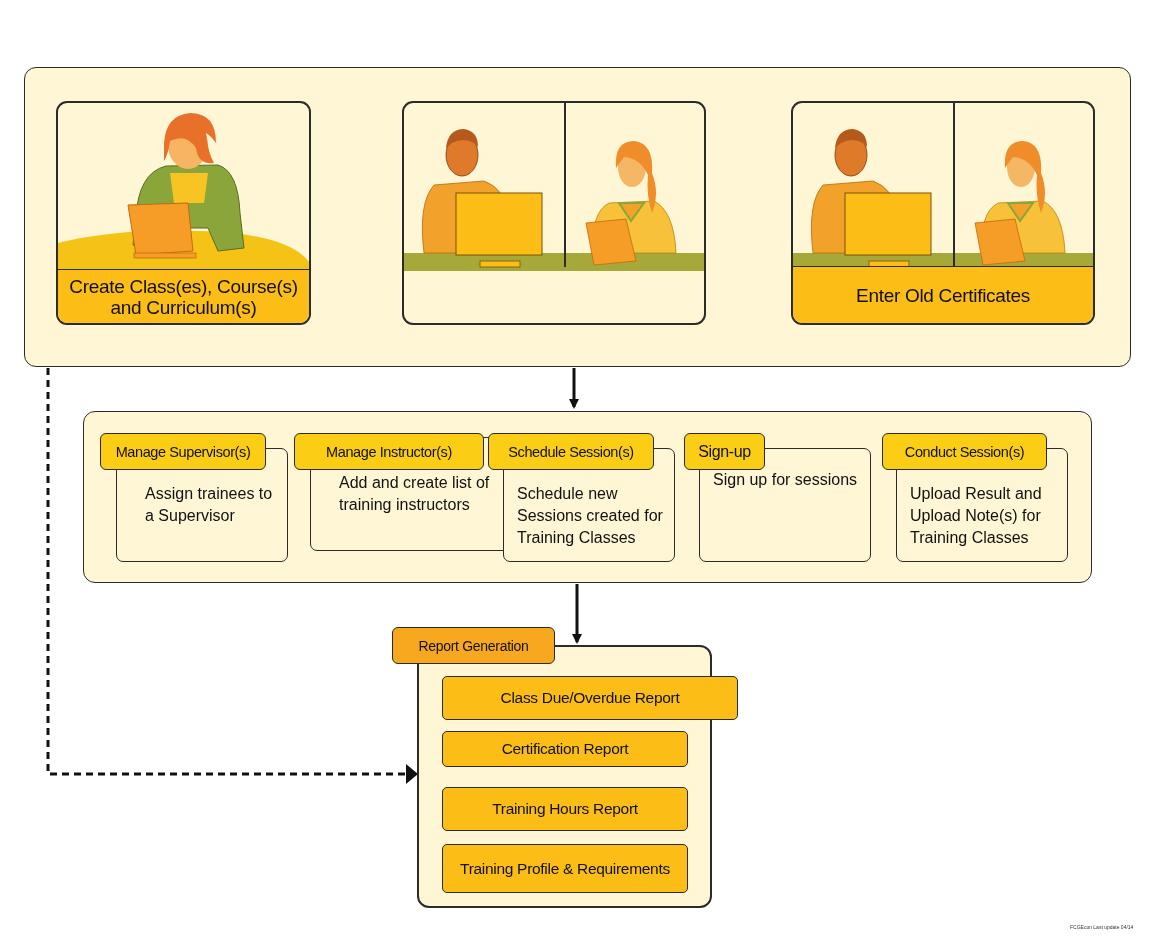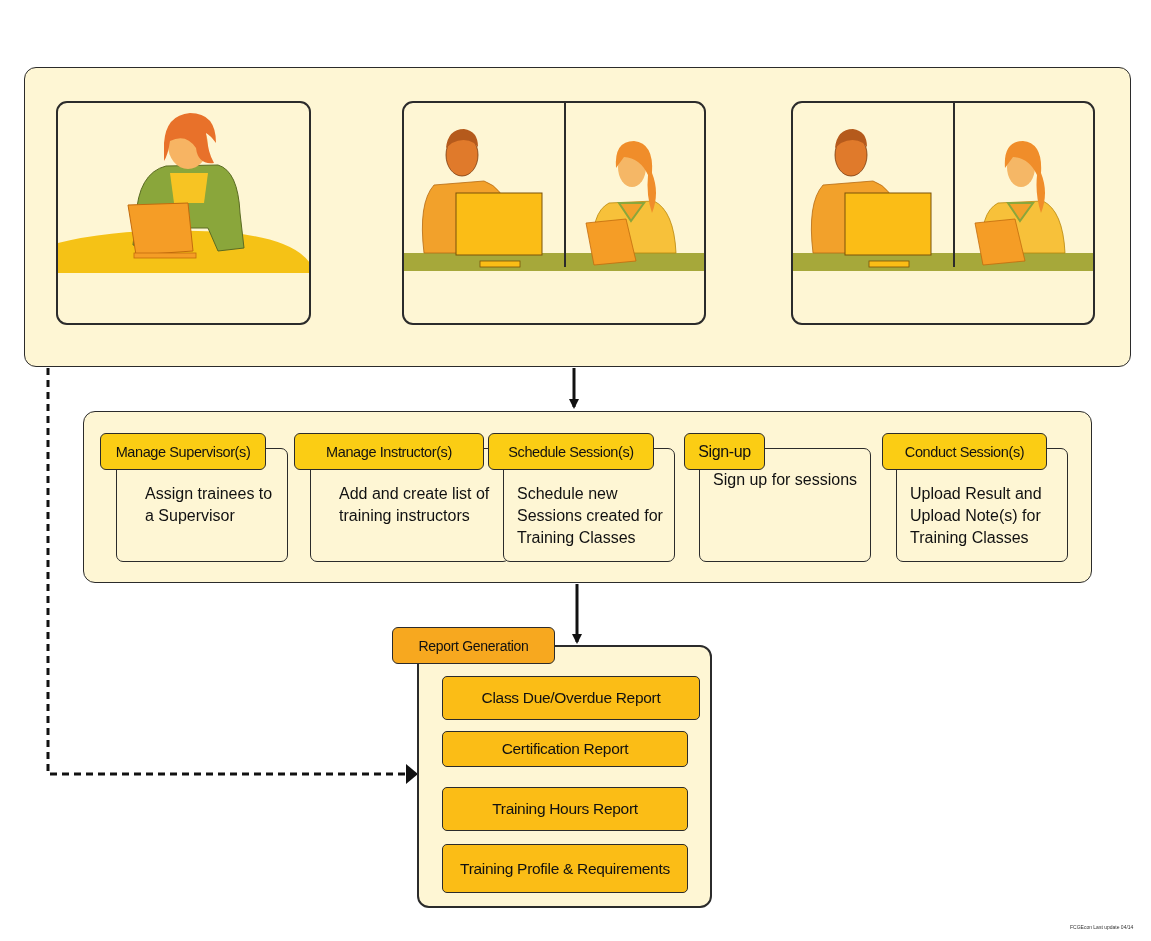--- a/index.html
+++ b/index.html
@@ -45,20 +45,21 @@
 <div class="abs card" style="left:56px; top:101px; width:255px; height:224px;">
   <svg class="scene" width="255" height="170" viewBox="0 0 255 170">
     <path d="M0,140 Q60,125 140,128 Q230,130 252,160 L252,170 L0,170 Z" fill="#f5c216"></path>
     <path d="M78,115 Q80,70 108,63 L160,62 Q180,68 182,110 L186,145 L160,148 L150,125 L100,125 L90,145 L75,142 Z" fill="#8aa63b" stroke="#5a6b22" stroke-width="1"></path>
     <path d="M112,70 L150,70 L146,100 L116,100 Z" fill="#f7c423"></path>
     <ellipse cx="130" cy="42" rx="20" ry="24" fill="#f7b463"></ellipse>
     <path d="M106,40 Q108,12 132,10 Q158,10 158,40 Q152,32 148,30 Q150,50 156,60 Q140,62 138,45 Q128,30 112,38 Q110,52 106,58 Z" fill="#e8712a"></path>
     <path d="M70,102 L130,100 L135,148 L78,152 Z" fill="#f59d26" stroke="#c26b0e" stroke-width="1"></path>
     <rect x="76" y="150" width="62" height="5" fill="#f59d26" stroke="#c26b0e" stroke-width="0.8"></rect>
   </svg>
+  <div class="card-label" style="height:53px;">Create Class(es), Course(s) and Curriculum(s)</div>
 </div>
 
 <div class="abs card" style="left:402px; top:101px; width:304px; height:224px;">
   <svg class="scene" width="304" height="168" viewBox="0 0 304 168">
     <rect x="0" y="150" width="304" height="18" fill="#a6a83a"></rect>
 
     <path d="M20,150 Q14,100 30,82 L80,78 Q100,85 104,110 L104,150 Z" fill="#f2a12b" stroke="#b56a11" stroke-width="0.8"></path>
     <ellipse cx="58" cy="52" rx="16" ry="21" fill="#e07a2b" stroke="#7a3a0c" stroke-width="0.8"></ellipse>
     <path d="M42,45 Q44,26 60,26 Q74,28 74,44 L70,40 Q60,34 48,40 Z" fill="#b55a1c"></path>
     <rect x="52" y="90" width="86" height="62" fill="#fbbd16" stroke="#7a5208" stroke-width="1"></rect>
@@ -81,30 +82,31 @@
     <path d="M42,45 Q44,26 60,26 Q74,28 74,44 L70,40 Q60,34 48,40 Z" fill="#b55a1c"></path>
     <rect x="52" y="90" width="86" height="62" fill="#fbbd16" stroke="#7a5208" stroke-width="1"></rect>
     <rect x="76" y="158" width="40" height="6" fill="#fbbd16" stroke="#7a5208" stroke-width="0.8"></rect>
     <path d="M190,150 Q186,110 205,100 L250,98 Q270,108 272,150 Z" fill="#f7c13a" stroke="#b8860b" stroke-width="0.8"></path>
     <path d="M215,100 L240,100 L227,118 Z" fill="#f2a12b" stroke="#8aa63b" stroke-width="2"></path>
     <ellipse cx="228" cy="64" rx="14" ry="20" fill="#f5b766"></ellipse>
     <path d="M212,65 Q210,38 230,38 Q250,40 248,70 Q256,90 248,110 Q242,92 244,72 Q236,55 220,54 Z" fill="#f08d2a"></path>
     <path d="M182,120 L222,116 L232,158 L190,162 Z" fill="#f59d26" stroke="#c26b0e" stroke-width="0.8"></path>
   </svg>
   <div class="split" style="left:160px; bottom:56px;"></div>
+  <div class="card-label" style="height:56px;">Enter Old Certificates</div>
 </div>
 
 <div class="abs frame" style="left:83px; top:411px; width:1009px; height:172px;"></div>
 
 <div class="abs module-body" style="left:116px; top:448px; width:172px; height:114px;">
   <div style="margin-top:26px;">Assign trainees to a Supervisor</div>
 </div>
 <div class="abs tag" style="left:100px; top:433px; width:166px; height:37px;">Manage Supervisor(s)</div>
 
-<div class="abs module-body" style="left:310px; top:448px; width:200px; height:114px;">
+<div class="abs module-body" style="left:310px; top:437px; width:200px; height:114px;">
   <div style="margin-top:26px;">Add and create list of training instructors</div>
 </div>
 <div class="abs tag" style="left:294px; top:433px; width:190px; height:37px;">Manage Instructor(s)</div>
 
 <div class="abs module-body" style="left:503px; top:448px; width:172px; height:114px; padding-left:13px;">
   <div style="margin-top:26px;">Schedule new Sessions created for Training  Classes</div>
 </div>
 <div class="abs tag" style="left:488px; top:433px; width:166px; height:37px;">Schedule Session(s)</div>
 
 <div class="abs module-body" style="left:699px; top:448px; width:172px; height:114px; padding-left:13px;">
@@ -113,18 +115,18 @@
 <div class="abs tag" style="left:684px; top:433px; width:81px; height:37px; font-size:16px;">Sign-up</div>
 
 <div class="abs module-body" style="left:896px; top:448px; width:172px; height:114px; padding-left:13px;">
   <div style="margin-top:26px;">Upload Result and Upload Note(s) for Training Classes</div>
 </div>
 <div class="abs tag" style="left:882px; top:433px; width:165px; height:37px;">Conduct Session(s)</div>
 
 <div class="abs frame" style="left:417px; top:645px; width:295px; height:263px; border-width:2px;"></div>
 <div class="abs report-tag" style="left:392px; top:627px; width:163px; height:37px;">Report Generation</div>
 
-<div class="abs report-btn" style="left:442px; top:676px; width:258px; height:44px;">Class Due/Overdue Report</div>
+<div class="abs report-btn" style="left:442px; top:676px; width:296px; height:44px;">Class Due/Overdue Report</div>
 <div class="abs report-btn" style="left:442px; top:731px; width:246px; height:36px;">Certification Report</div>
 <div class="abs report-btn" style="left:442px; top:787px; width:246px; height:44px;">Training Hours Report</div>
 <div class="abs report-btn" style="left:442px; top:844px; width:246px; height:49px;">Training Profile &amp; Requirements</div>
 
 <div class="abs footer" style="left:1070px; top:924px;">FCGEcon  Last update 04/14</div>
 
 </body></html>

